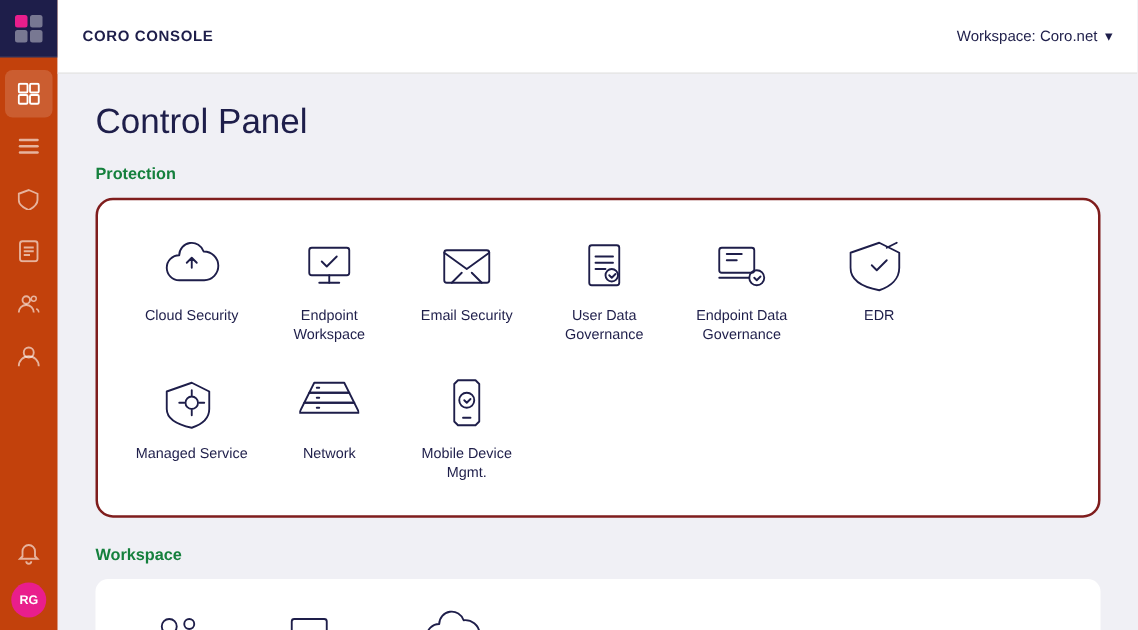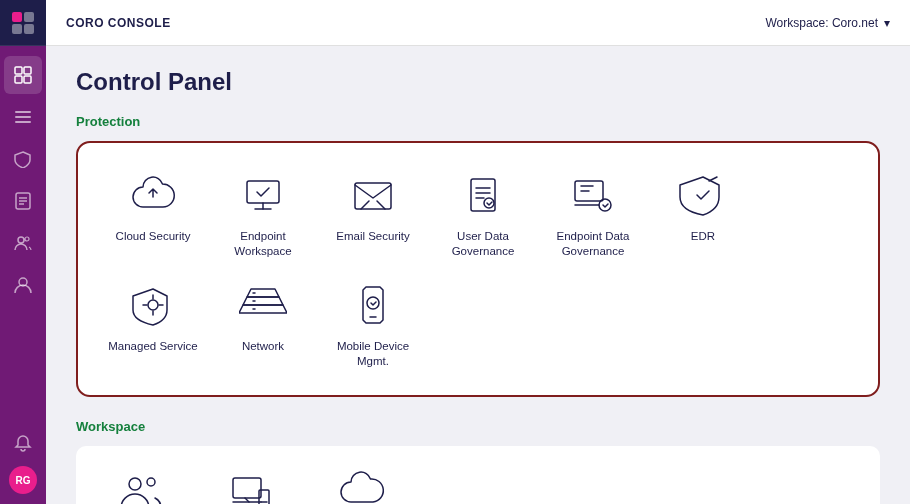--- a/index.html
+++ b/index.html
@@ -1,21 +1,21 @@
 <!DOCTYPE html>
 <html><head>
   <meta charset="utf-8">
   <style>
     * { box-sizing: border-box; margin: 0; padding: 0; }
     body { font-family: -apple-system, BlinkMacSystemFont, 'Segoe UI', sans-serif; background: #f0f0f5; display: flex; width: 910px; height: 504px; overflow: hidden; }
 
     
     .sidebar {
       width: 46px;
-      background: #701a75;
+      background: #c2410c;
       display: flex;
       flex-direction: column;
       align-items: center;
       padding: 0;
       flex-shrink: 0;
     }
     .sidebar-logo {
       width: 46px;
       height: 46px;
       display: flex;
@@ -67,21 +67,21 @@
     
     .main {
       flex: 1;
       display: flex;
       flex-direction: column;
       overflow: hidden;
     }
 
     
     .topbar {
-      height: 46px;
+      height: 59px;
       background: #fff;
       border-bottom: 1px solid #e0e0e0;
       display: flex;
       align-items: center;
       justify-content: space-between;
       padding: 0 20px;
       flex-shrink: 0;
     }
     .topbar-title {
       font-size: 12px;
@@ -100,22 +100,22 @@
     }
 
     
     .content {
       flex: 1;
       overflow-y: auto;
       padding: 22px 30px;
       background: #f0f0f5;
     }
     .page-title {
-      font-size: 24px;
-      font-weight: 700;
+      font-size: 28px;
+      font-weight: 400;
       color: #1e1e4a;
       margin-bottom: 18px;
     }
 
     
     .section-label {
       font-size: 13px;
       font-weight: 600;
       color: #15803d;
       margin-bottom: 12px;

